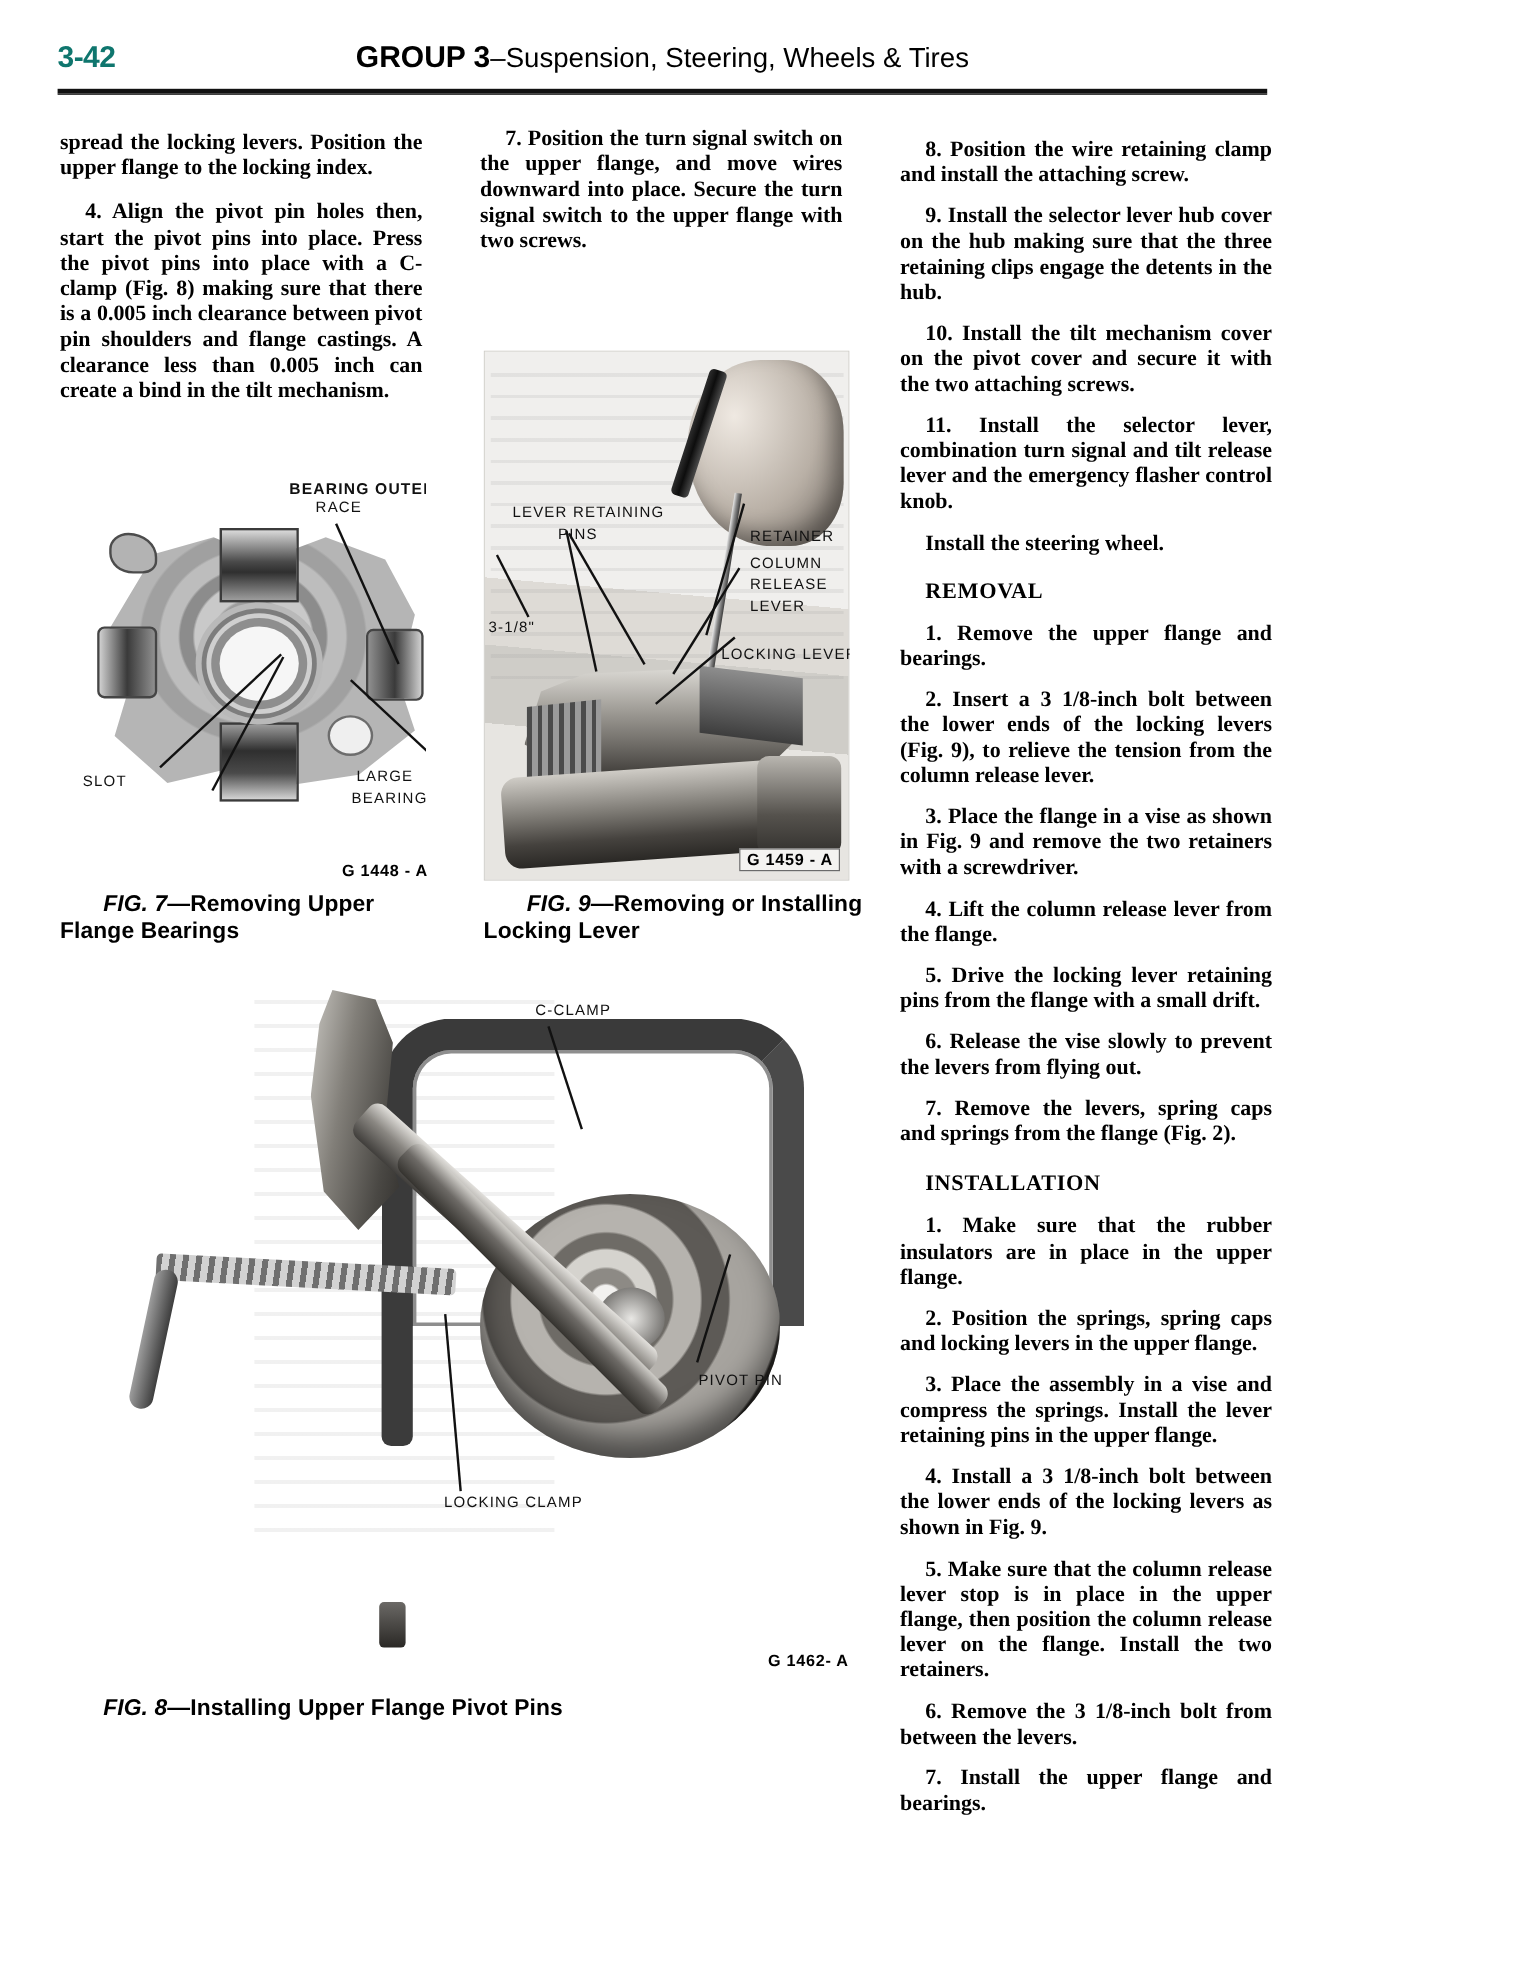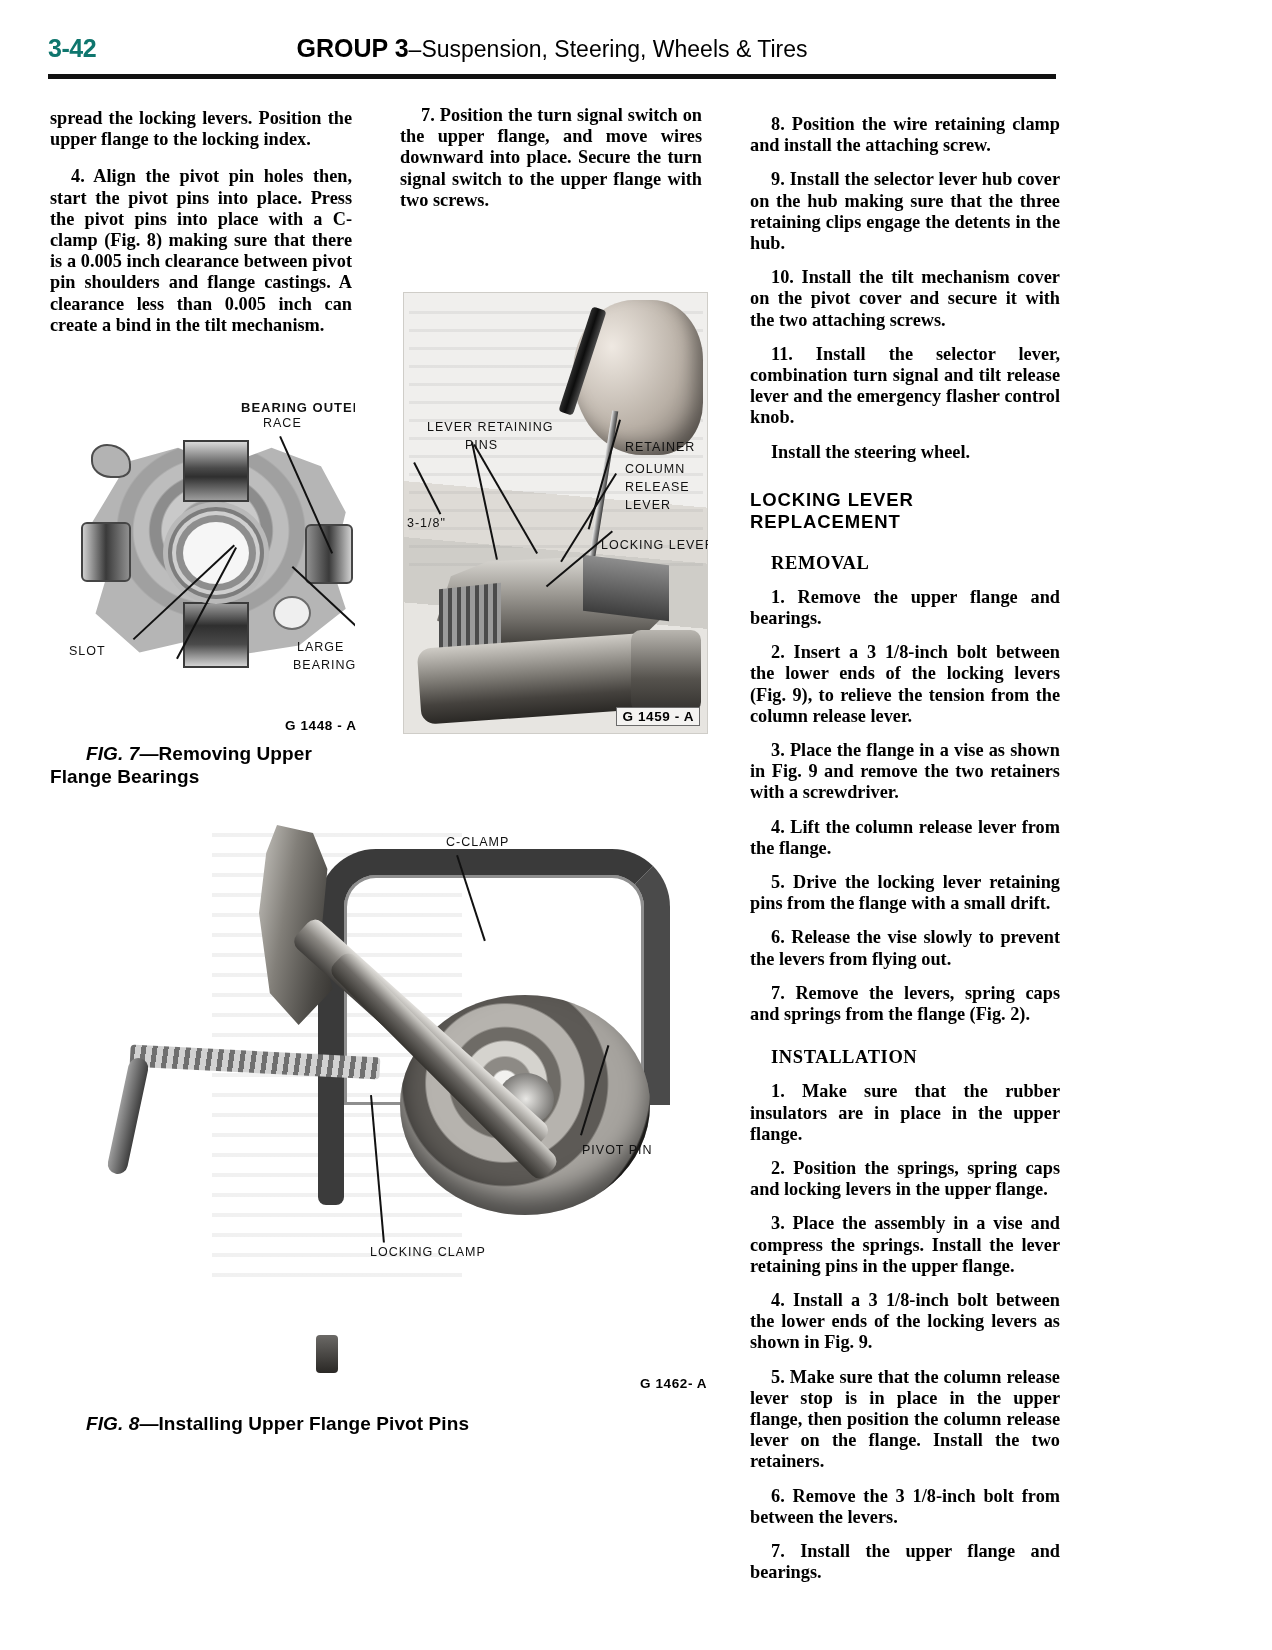--- a/index.html
+++ b/index.html
@@ -259,21 +259,20 @@
     <p class="body indent gap"><b>7.</b> Position the turn signal switch on the upper flange, and move wires downward into place. Secure the turn signal switch to the upper flange with two screws.</p>
   </div>
 
   <div class="col" id="col3">
     <p class="body indent" style="margin-top:22px"><b>8.</b> Position the wire retaining clamp and install the attaching screw.</p>
     <p class="body indent gap"><b>9.</b> Install the selector lever hub cover on the hub making sure that the three retaining clips engage the detents in the hub.</p>
     <p class="body indent gap"><b>10.</b> Install the tilt mechanism cover on the pivot cover and secure it with the two attaching screws.</p>
     <p class="body indent gap"><b>11.</b> Install the selector lever, combination turn signal and tilt release lever and the emergency flasher control knob.</p>
     <p class="body indent gap">Install the steering wheel.</p>
 
-    <h3 class="sechead" style="margin-top:26px">LOCKING LEVER REPLACEMENT</h3>
     <h4 class="subhead" style="margin-top:20px">REMOVAL</h4>
 
     <p class="body indent gap"><b>1.</b> Remove the upper flange and bearings.</p>
     <p class="body indent gap"><b>2.</b> Insert a 3 1/8-inch bolt between the lower ends of the locking levers (Fig. 9), to relieve the tension from the column release lever.</p>
     <p class="body indent gap"><b>3.</b> Place the flange in a vise as shown in Fig. 9 and remove the two retainers with a screwdriver.</p>
     <p class="body indent gap"><b>4.</b> Lift the column release lever from the flange.</p>
     <p class="body indent gap"><b>5.</b> Drive the locking lever retaining pins from the flange with a small drift.</p>
     <p class="body indent gap"><b>6.</b> Release the vise slowly to prevent the levers from flying out.</p>
     <p class="body indent gap"><b>7.</b> Remove the levers, spring caps and springs from the flange (Fig. 2).</p>
 
@@ -339,20 +338,23 @@
     <div class="lbl" style="left:4px;top:224px;">3-1/8"</div>
     <div class="lbl" style="left:222px;top:148px;">RETAINER</div>
     <div class="lbl" style="left:222px;top:170px;">COLUMN</div>
     <div class="lbl" style="left:222px;top:188px;">RELEASE</div>
     <div class="lbl" style="left:222px;top:206px;">LEVER</div>
     <div class="lbl" style="left:198px;top:246px;">LOCKING LEVER</div>
 
     <div class="idtag figid">G 1459 - A</div>
   </div>
 
+  <div class="figcap" id="capfig9">
+    <i>FIG. 9</i><span>—Removing or Installing Locking Lever</span>
+  </div>
 
   <div class="photo" id="fig8">
     <div class="ghostbg"></div>
     <div class="cbody"></div>
     <div class="cbodyL"></div>
     <div class="cbodyR"></div>
     <div class="vise"></div>
     <div class="screwbar"></div>
     <div class="handle"></div>
     <div class="rotor"></div>

